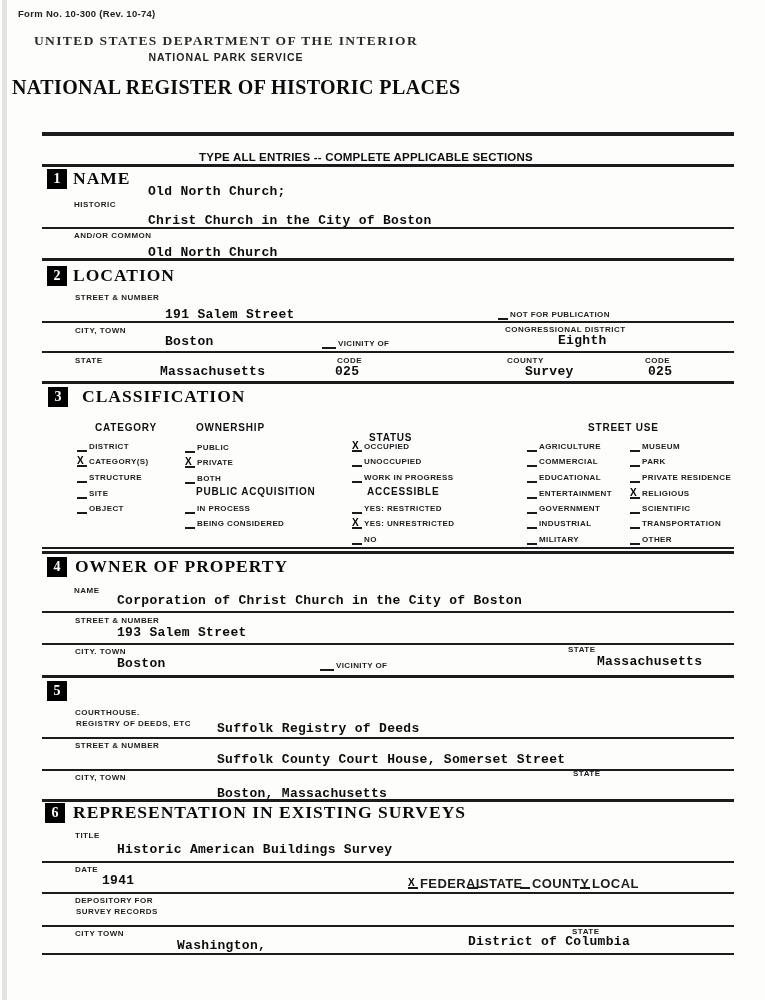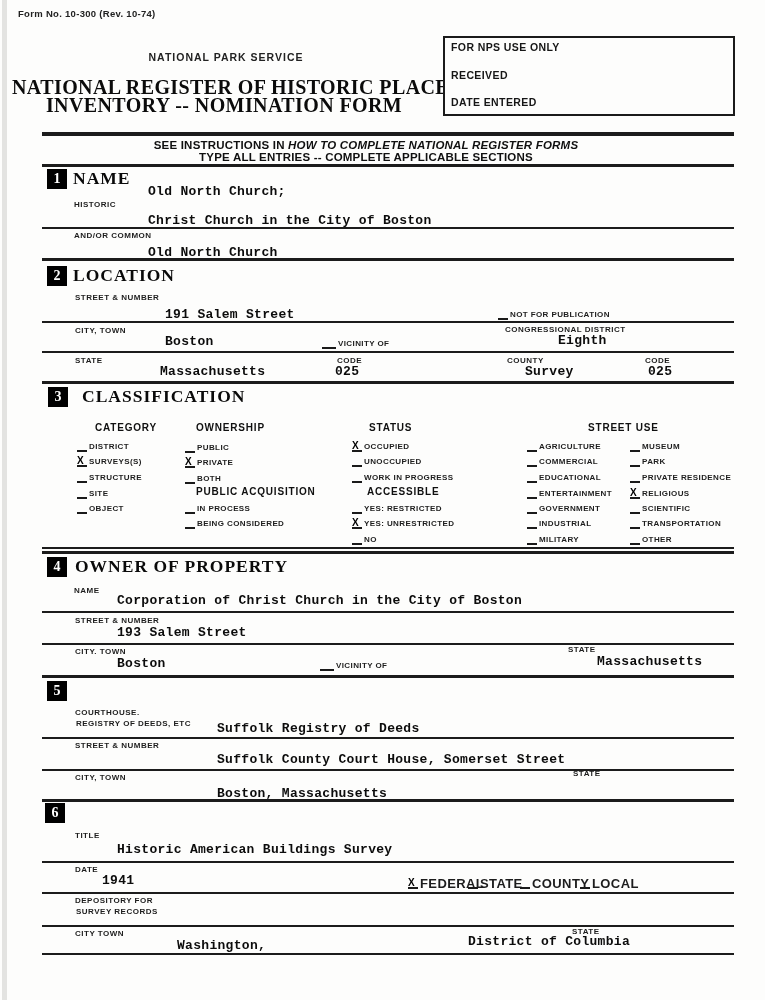--- a/index.html
+++ b/index.html
@@ -32,32 +32,26 @@
   .ci .cl{font:700 8px "Liberation Sans",sans-serif;letter-spacing:.4px;color:#1d1d1d;line-height:10px;}
   .ci.lv .cl{font-size:13px;}
 </style>
 </head>
 <body>
 
 <div class="page">
   <div class="scan-edge"></div>
 
   <div class="abs formno" style="left:18px;top:8px">Form No. 10-300 (Rev. 10-74)</div>
+  <div class="abs dept center" style="left:20px;top:33px;width:412px">UNITED STATES DEPARTMENT OF THE INTERIOR</div>
   <div class="abs agency center" style="left:20px;top:51px;width:412px">NATIONAL PARK SERVICE</div>
   <div class="abs bigtitle center" style="left:12px;top:76px;width:424px">NATIONAL REGISTER OF HISTORIC PLACES</div>
-  <div class="abs bigtitle center" style="left:12px;top:94px;width:424px">INVENTORY -- NOMINATION FORM</div>
-
-  <div class="npsbox">
-    <div class="npslbl" style="top:3px">FOR NPS USE ONLY</div>
-    <div class="npslbl" style="top:31px">RECEIVED</div>
-    <div class="npslbl" style="top:58px">DATE ENTERED</div>
-  </div>
+
 
   <div class="rule thick" style="top:132px"></div>
-  <div class="abs instr center" style="left:42px;top:139px;width:648px"><span>SEE INSTRUCTIONS IN </span><span class="it">HOW TO COMPLETE NATIONAL REGISTER FORMS</span></div>
   <div class="abs instr center" style="left:42px;top:151px;width:648px">TYPE ALL ENTRIES -- COMPLETE APPLICABLE SECTIONS</div>
   <div class="rule med" style="top:164px"></div>
 
   <div class="secnum" style="left:47px;top:169px">1</div>
   <div class="sectitle" style="left:73px;top:168px">NAME</div>
   <div class="typed" style="left:148px;top:184px">Old North Church;</div>
   <div class="lbl" style="left:74px;top:200px">HISTORIC</div>
   <div class="typed" style="left:148px;top:213px">Christ Church in the City of Boston</div>
   <div class="rule" style="top:227px"></div>
   <div class="lbl" style="left:74px;top:231px">AND/OR COMMON</div>
@@ -90,30 +84,30 @@
   <div class="typed" style="left:525px;top:364px">Survey</div>
   <div class="lbl" style="left:645px;top:356px">CODE</div>
   <div class="typed" style="left:648px;top:364px">025</div>
   <div class="rule med" style="top:381px"></div>
 
   <div class="secnum" style="left:48px;top:387px">3</div>
   <div class="sectitle" style="left:82px;top:386px">CLASSIFICATION</div>
 
   <div class="clshead" style="left:95px;top:422px">CATEGORY</div>
   <div class="clshead" style="left:196px;top:422px">OWNERSHIP</div>
-  <div class="clshead" style="left:369px;top:422px">STATUS</div>
+  <div class="clshead" style="left:369px;top:432px">STATUS</div>
   <div class="clshead" style="left:588px;top:422px">STREET USE</div>
 
   <div class="ci" style="left:77px;top:440px">
       <span class="mk"></span>
       <span class="cl">DISTRICT</span>
     </div>
   <div class="ci" style="left:77px;top:455px">
       <span class="mk">X</span>
-      <span class="cl">SURVEYS(S)</span>
+      <span class="cl">CATEGORY(S)</span>
     </div>
   <div class="ci" style="left:77px;top:471px">
       <span class="mk"></span>
       <span class="cl">STRUCTURE</span>
     </div>
   <div class="ci" style="left:77px;top:487px">
       <span class="mk"></span>
       <span class="cl">SITE</span>
     </div>
   <div class="ci" style="left:77px;top:502px">
@@ -255,20 +249,21 @@
   <div class="rule" style="top:737px"></div>
   <div class="lbl" style="left:75px;top:741px">STREET &amp; NUMBER</div>
   <div class="typed" style="left:217px;top:752px">Suffolk County Court House, Somerset Street</div>
   <div class="rule" style="top:769px"></div>
   <div class="lbl" style="left:75px;top:773px">CITY, TOWN</div>
   <div class="lbl" style="left:573px;top:769px">STATE</div>
   <div class="typed" style="left:217px;top:786px">Boston, Massachusetts</div>
   <div class="rule med" style="top:799px"></div>
 
   <div class="secnum" style="left:45px;top:803px">6</div>
+  <div class="sectitle" style="left:73px;top:802px">REPRESENTATION IN EXISTING SURVEYS</div>
   <div class="lbl" style="left:75px;top:831px">TITLE</div>
   <div class="typed" style="left:117px;top:842px">Historic American Buildings Survey</div>
   <div class="rule" style="top:861px"></div>
   <div class="lbl" style="left:75px;top:865px">DATE</div>
   <div class="typed" style="left:102px;top:873px">1941</div>
   <div class="ci lv" style="left:408px;top:877px">
       <span class="mk">X</span>
       <span class="cl">FEDERAL</span>
     </div>
   <div class="ci lv" style="left:468px;top:877px">

